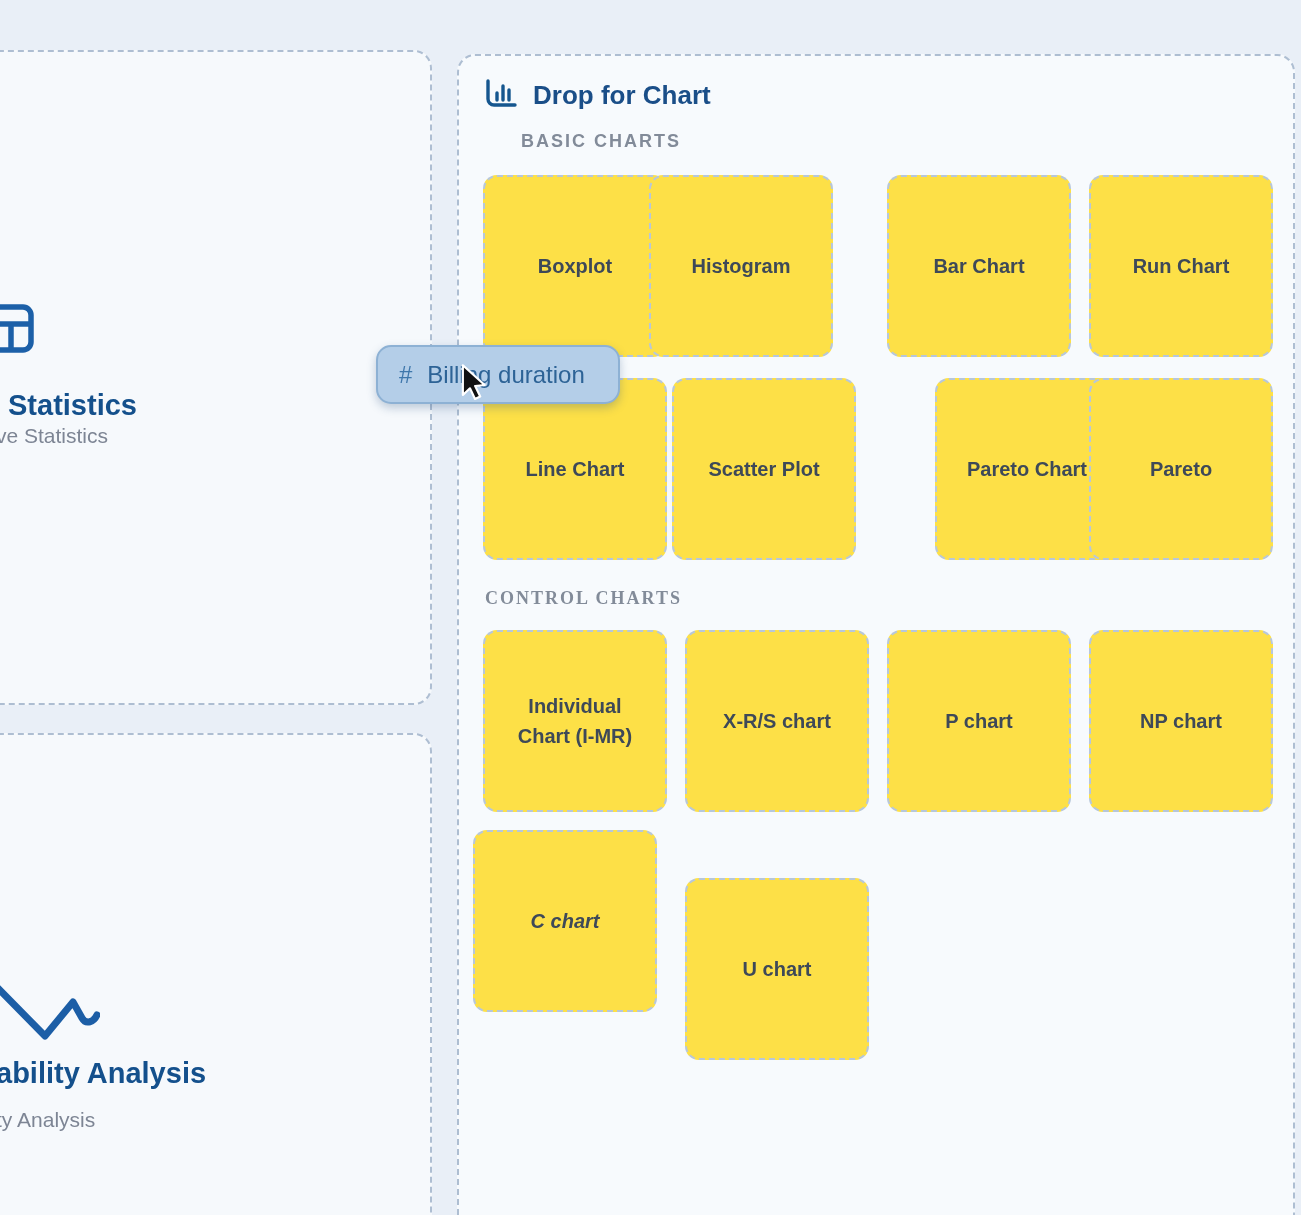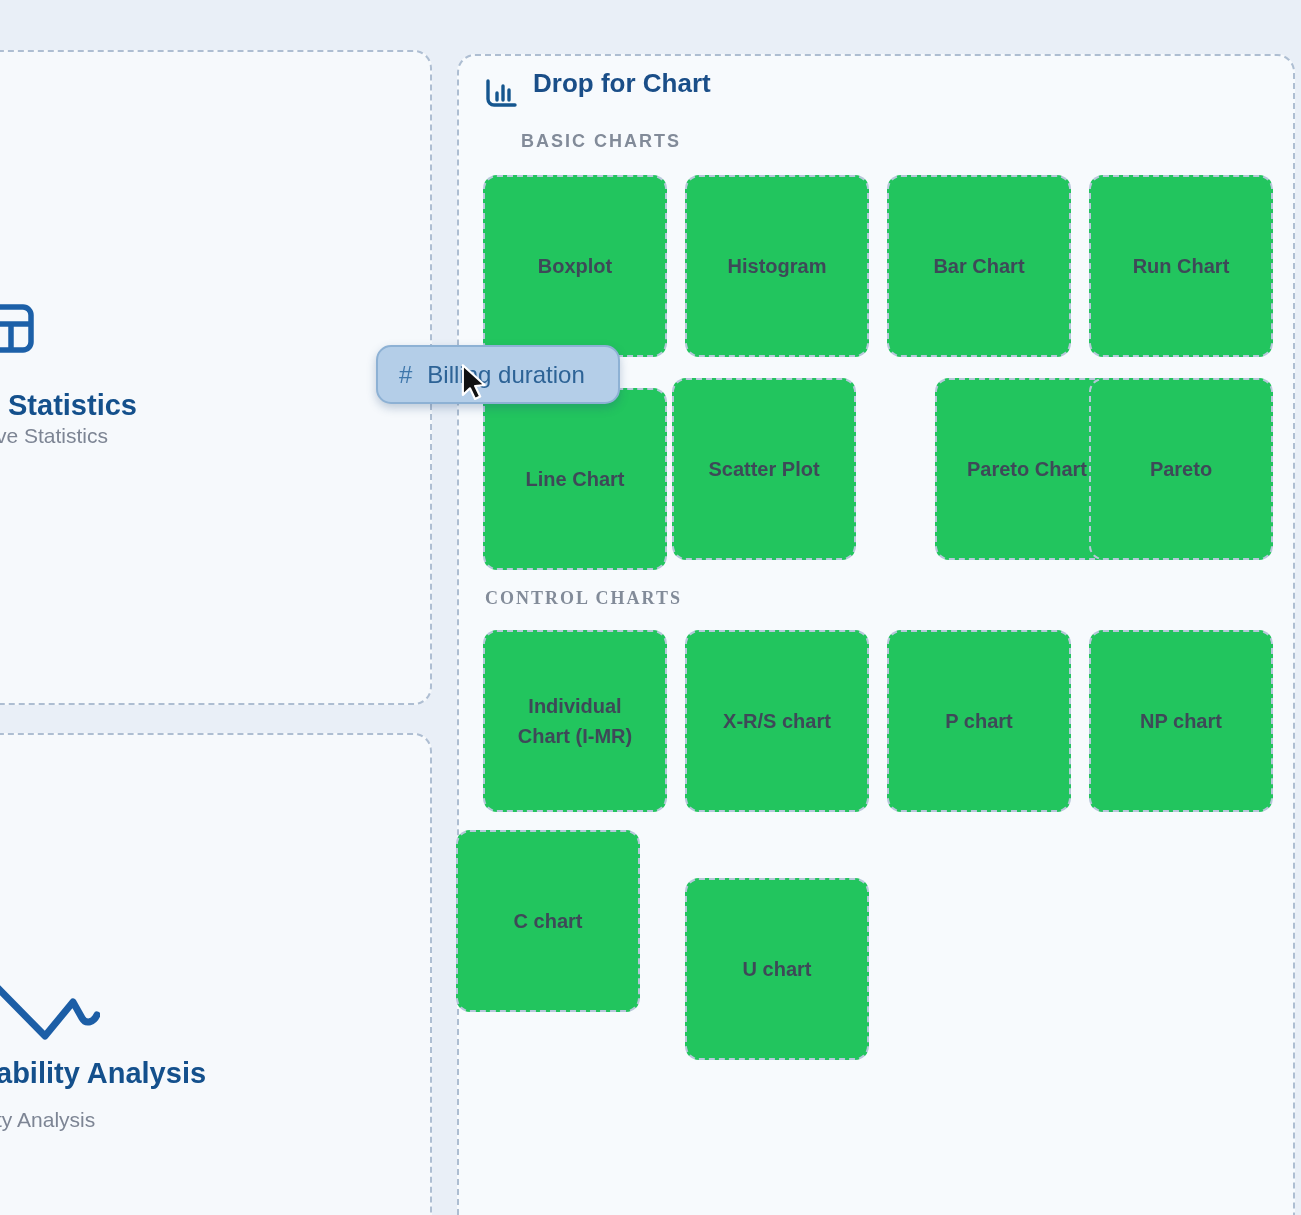--- a/index.html
+++ b/index.html
@@ -36,21 +36,21 @@
   .drop-title {
     color: #1a4e88; font-weight: 700; font-size: 26px; white-space: nowrap;
   }
   .section-label {
     color: #828b99; font-weight: 700; font-size: 18px;
     letter-spacing: 2px; white-space: nowrap;
   }
   .tile {
     position: absolute;
     width: 184px; height: 182px;
-    background: #22c55e;
+    background: #fde047;
     border: 2px dashed #b7c7da;
     border-radius: 14px;
     box-sizing: border-box;
     display: flex; align-items: center; justify-content: center;
     text-align: center;
     color: #3e4958; font-weight: 700; font-size: 20px;
     line-height: 1.5;
     padding: 0 26px;
     cursor: pointer;
   }
@@ -101,42 +101,42 @@
 <div class="drop-panel"></div>
 
 <span class="abs" style="left:484px; top:78px;">
   <svg width="34" height="32" viewBox="0 0 34 32" fill="none">
     <path d="M4 3 V21 a6 6 0 0 0 6 6 H31" stroke="#15568f" stroke-width="3.4" stroke-linecap="round"></path>
     <path d="M13 22 V15" stroke="#15568f" stroke-width="3.4" stroke-linecap="round"></path>
     <path d="M19 22 V8" stroke="#15568f" stroke-width="3.4" stroke-linecap="round"></path>
     <path d="M25 22 V12" stroke="#15568f" stroke-width="3.4" stroke-linecap="round"></path>
   </svg>
 </span>
-<div class="abs drop-title" style="left:533px; top:68px;">Drop for Chart</div>
+<div class="abs drop-title" style="left:533px; top:80px;">Drop for Chart</div>
 
 <div class="abs section-label" style="left:485px; top:131px;margin-left:36px;">BASIC CHARTS</div>
 
 <div class="tile" style="left:483px; top:175px;">Boxplot</div>
-<div class="tile" style="left:685px; top:175px;">Histogram</div>
+<div class="tile" style="left:649px; top:175px;">Histogram</div>
 <div class="tile" style="left:887px; top:175px;">Bar Chart</div>
 <div class="tile" style="left:1089px; top:175px;">Run Chart</div>
 
-<div class="tile" style="left:483px; top:388px;">Line Chart</div>
+<div class="tile" style="left:483px; top:378px;">Line Chart</div>
 <div class="tile" style="left:672px; top:378px;">Scatter Plot</div>
 <div class="tile" style="left:935px; top:378px;">Pareto Chart</div>
 <div class="tile" style="left:1089px; top:378px;">Pareto</div>
 
 <div class="abs section-label" style="left:485px; top:588px;font-family:Liberation Serif, serif;">CONTROL CHARTS</div>
 
 <div class="tile" style="left:483px; top:630px;">Individual Chart (I-MR)</div>
 <div class="tile" style="left:685px; top:630px;">X-R/S chart</div>
 <div class="tile" style="left:887px; top:630px;">P chart</div>
 <div class="tile" style="left:1089px; top:630px;">NP chart</div>
 
-<div class="tile" style="left:456px; top:830px;">C chart</div>
+<div class="tile" style="left:473px; top:830px;font-style:italic;">C chart</div>
 <div class="tile" style="left:685px; top:878px;">U chart</div>
 
 <div class="drag-chip">
   <span class="chip-hash">#</span>
   <span class="chip-label">Billing duration</span>
 </div>
 
 <span class="cursor-arrow">
   <svg width="34" height="38" viewBox="0 0 24 30">
     <path d="M4 1 L4 24.5 L9.6 19.2 L13.6 27.6 L17.7 25.6 L13.7 17.4 L21.2 16.6 Z" fill="#111111" stroke="#ffffff" stroke-width="1.7" stroke-linejoin="round"></path>

